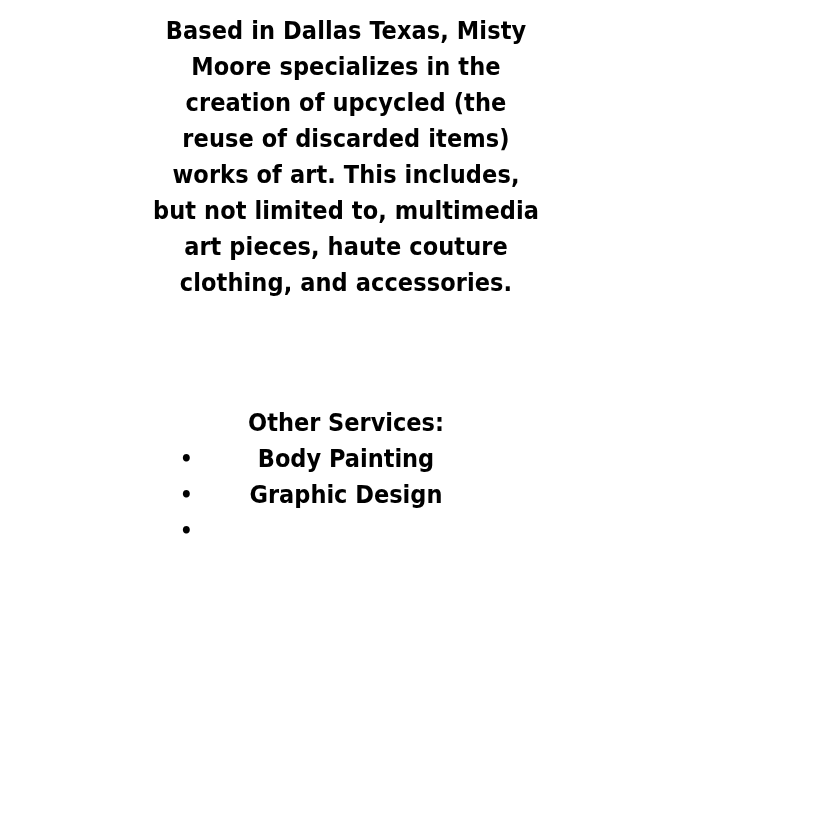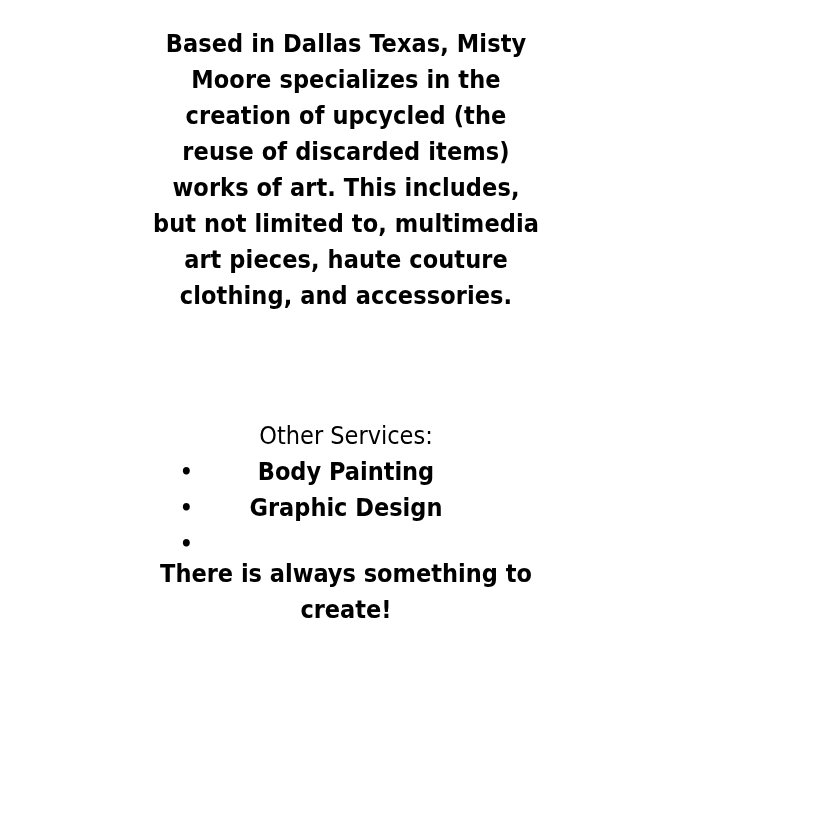--- a/index.html
+++ b/index.html
@@ -11,21 +11,21 @@
     height: 827px;
     background: #ffffff;
     font-family: "DejaVu Sans Condensed", "Liberation Sans", sans-serif;
     color: #000000;
     overflow: hidden;
   }
   .page {
     width: 692px;
     height: 827px;
     box-sizing: border-box;
-    padding: 26px 150px 0 150px;
+    padding: 13px 150px 0 150px;
     display: block;
   }
   .para {
     text-align: center;
     font-size: 25px;
     line-height: 36px;
     font-weight: 600;
     letter-spacing: 0.1px;
     margin: 0;
     white-space: pre-line;
@@ -36,21 +36,21 @@
   .gap-md {
     height: 34px;
   }
   .gap-sm {
     height: 30px;
   }
   .services-heading {
     text-align: center;
     font-size: 25px;
     line-height: 36px;
-    font-weight: 400;
+    font-weight: 700;
     margin: 0;
   }
   .services-list {
     list-style: none;
     margin: 0;
     padding: 0;
   }
   .services-list li {
     font-size: 25px;
     line-height: 36px;
@@ -100,15 +100,14 @@
       <span class="bullet">•</span>
       <span>Graphic Design</span>
     </li>
     <li>
       <span class="bullet">•</span>
     </li>
   </ul>
 
   <div class="gap-sm"></div>
 
-  <p class="closing">There is always something to create!</p>
 
 </div>
 
 </body></html>

